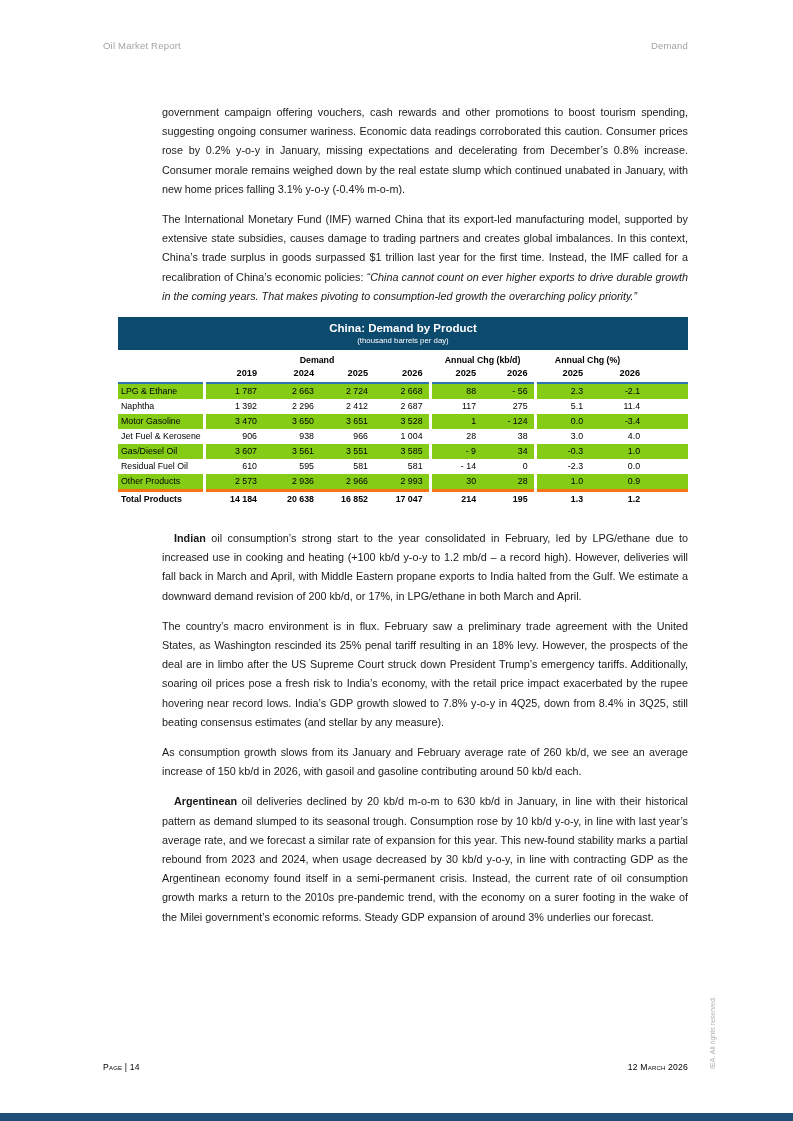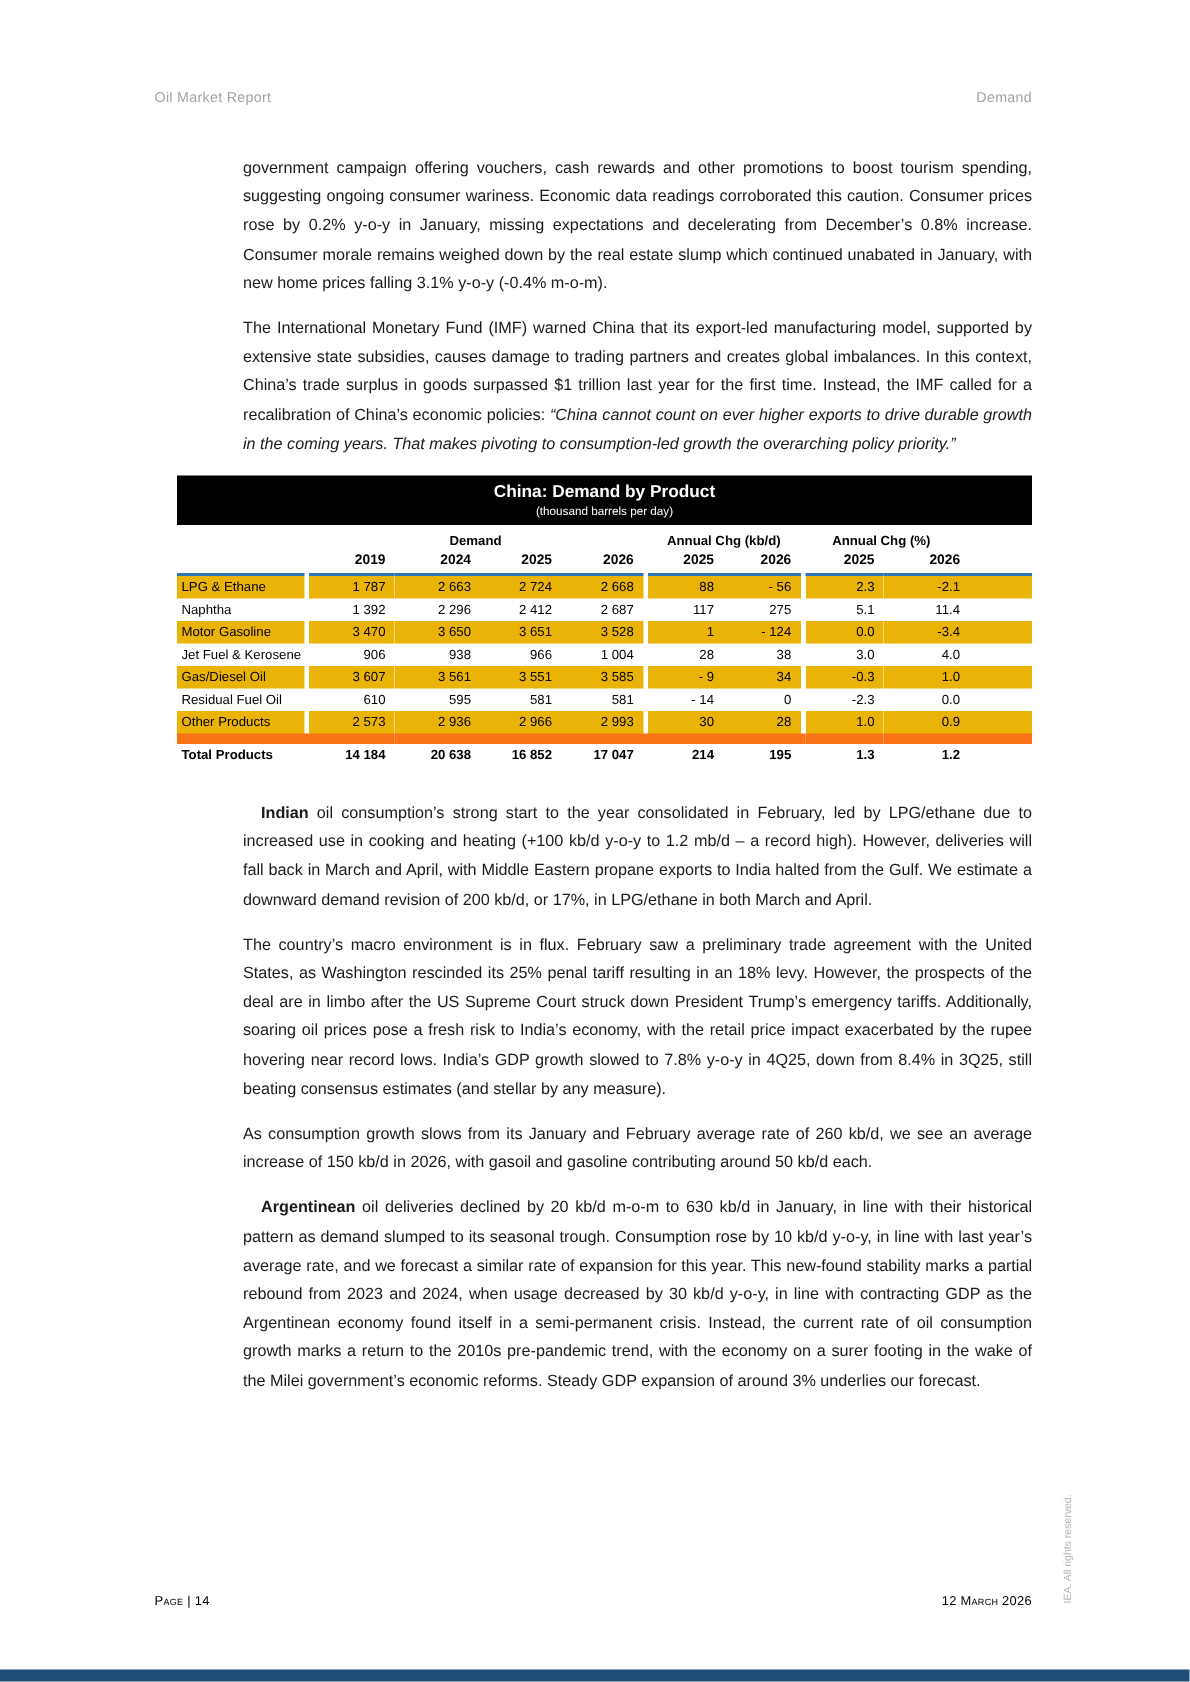--- a/index.html
+++ b/index.html
@@ -1,48 +1,48 @@
 <!DOCTYPE html>
 <html><head>
 <meta charset="utf-8">
 <style>
   html,body{margin:0;padding:0;}
   body{
     width:793px;height:1121px;position:relative;background:#ffffff;
     font-family:"Liberation Sans","DejaVu Sans",sans-serif;overflow:hidden;
   }
   .hdr{
-    position:absolute;top:60px;left:103px;width:585px;
+    position:absolute;top:40px;left:103px;width:585px;
     display:flex;justify-content:space-between;
     font-size:9.5px;color:#a3a3a3;letter-spacing:.2px;
   }
   .content{position:absolute;top:103px;left:162px;width:526px;}
   .content p{
     margin:0 0 11px 0;font-size:10.8px;line-height:19.2px;
     text-align:justify;color:#1a1a1a;
   }
   .content p strong{font-weight:bold;padding-left:12px;}
   .content p em{font-style:italic;}
   
   .tablewrap{width:570px;margin:4px 0 22px -44px;}
-  .tbl-title-bar{background:#000000;color:#ffffff;text-align:center;padding:4px 0 4px;}
+  .tbl-title-bar{background:#0c4a6e;color:#ffffff;text-align:center;padding:4px 0 4px;}
   .tbl-title{font-size:11.5px;font-weight:bold;line-height:14px;}
   .tbl-subtitle{font-size:7.8px;line-height:10px;margin-top:1px;}
   table{width:570px;border-collapse:collapse;table-layout:fixed;}
   th,td{font-size:8.8px;padding:0 6px 0 0;white-space:nowrap;overflow:hidden;}
   th.gh{font-weight:bold;text-align:center;padding:5px 0 1px 0;font-size:8.8px;color:#000;}
   th.ghlast{padding-right:48px;}
   th.yh{font-weight:bold;text-align:right;font-size:9.2px;padding:2px 6px 4px 0;color:#000;}
   tbody td{text-align:right;height:15px;line-height:15px;color:#000;}
   td.lbl,th.lbl{text-align:left;padding-left:3px;}
-  tr.stripe td{background:#eab308;}
+  tr.stripe td{background:#84cc16;}
   td.gs,th.gs{border-left:3px solid #ffffff;}
   td.last,th.last{padding-right:48px;}
   tbody tr:first-child td{border-top:2px solid #2e75b6;}
-  tr.total td{font-weight:bold;border-top:7px solid #f97316;}
+  tr.total td{font-weight:bold;border-top:3px solid #f97316;}
   
   .ftr{
     position:absolute;top:1062px;left:103px;width:585px;
     display:flex;justify-content:space-between;
     font-size:8.6px;color:#000;font-variant:small-caps;letter-spacing:.2px;
   }
   .side-note{
     position:absolute;left:716px;top:1062px;
     white-space:nowrap;font-size:7px;color:#b3b3b3;
     transform:rotate(-90deg);transform-origin:left bottom;

